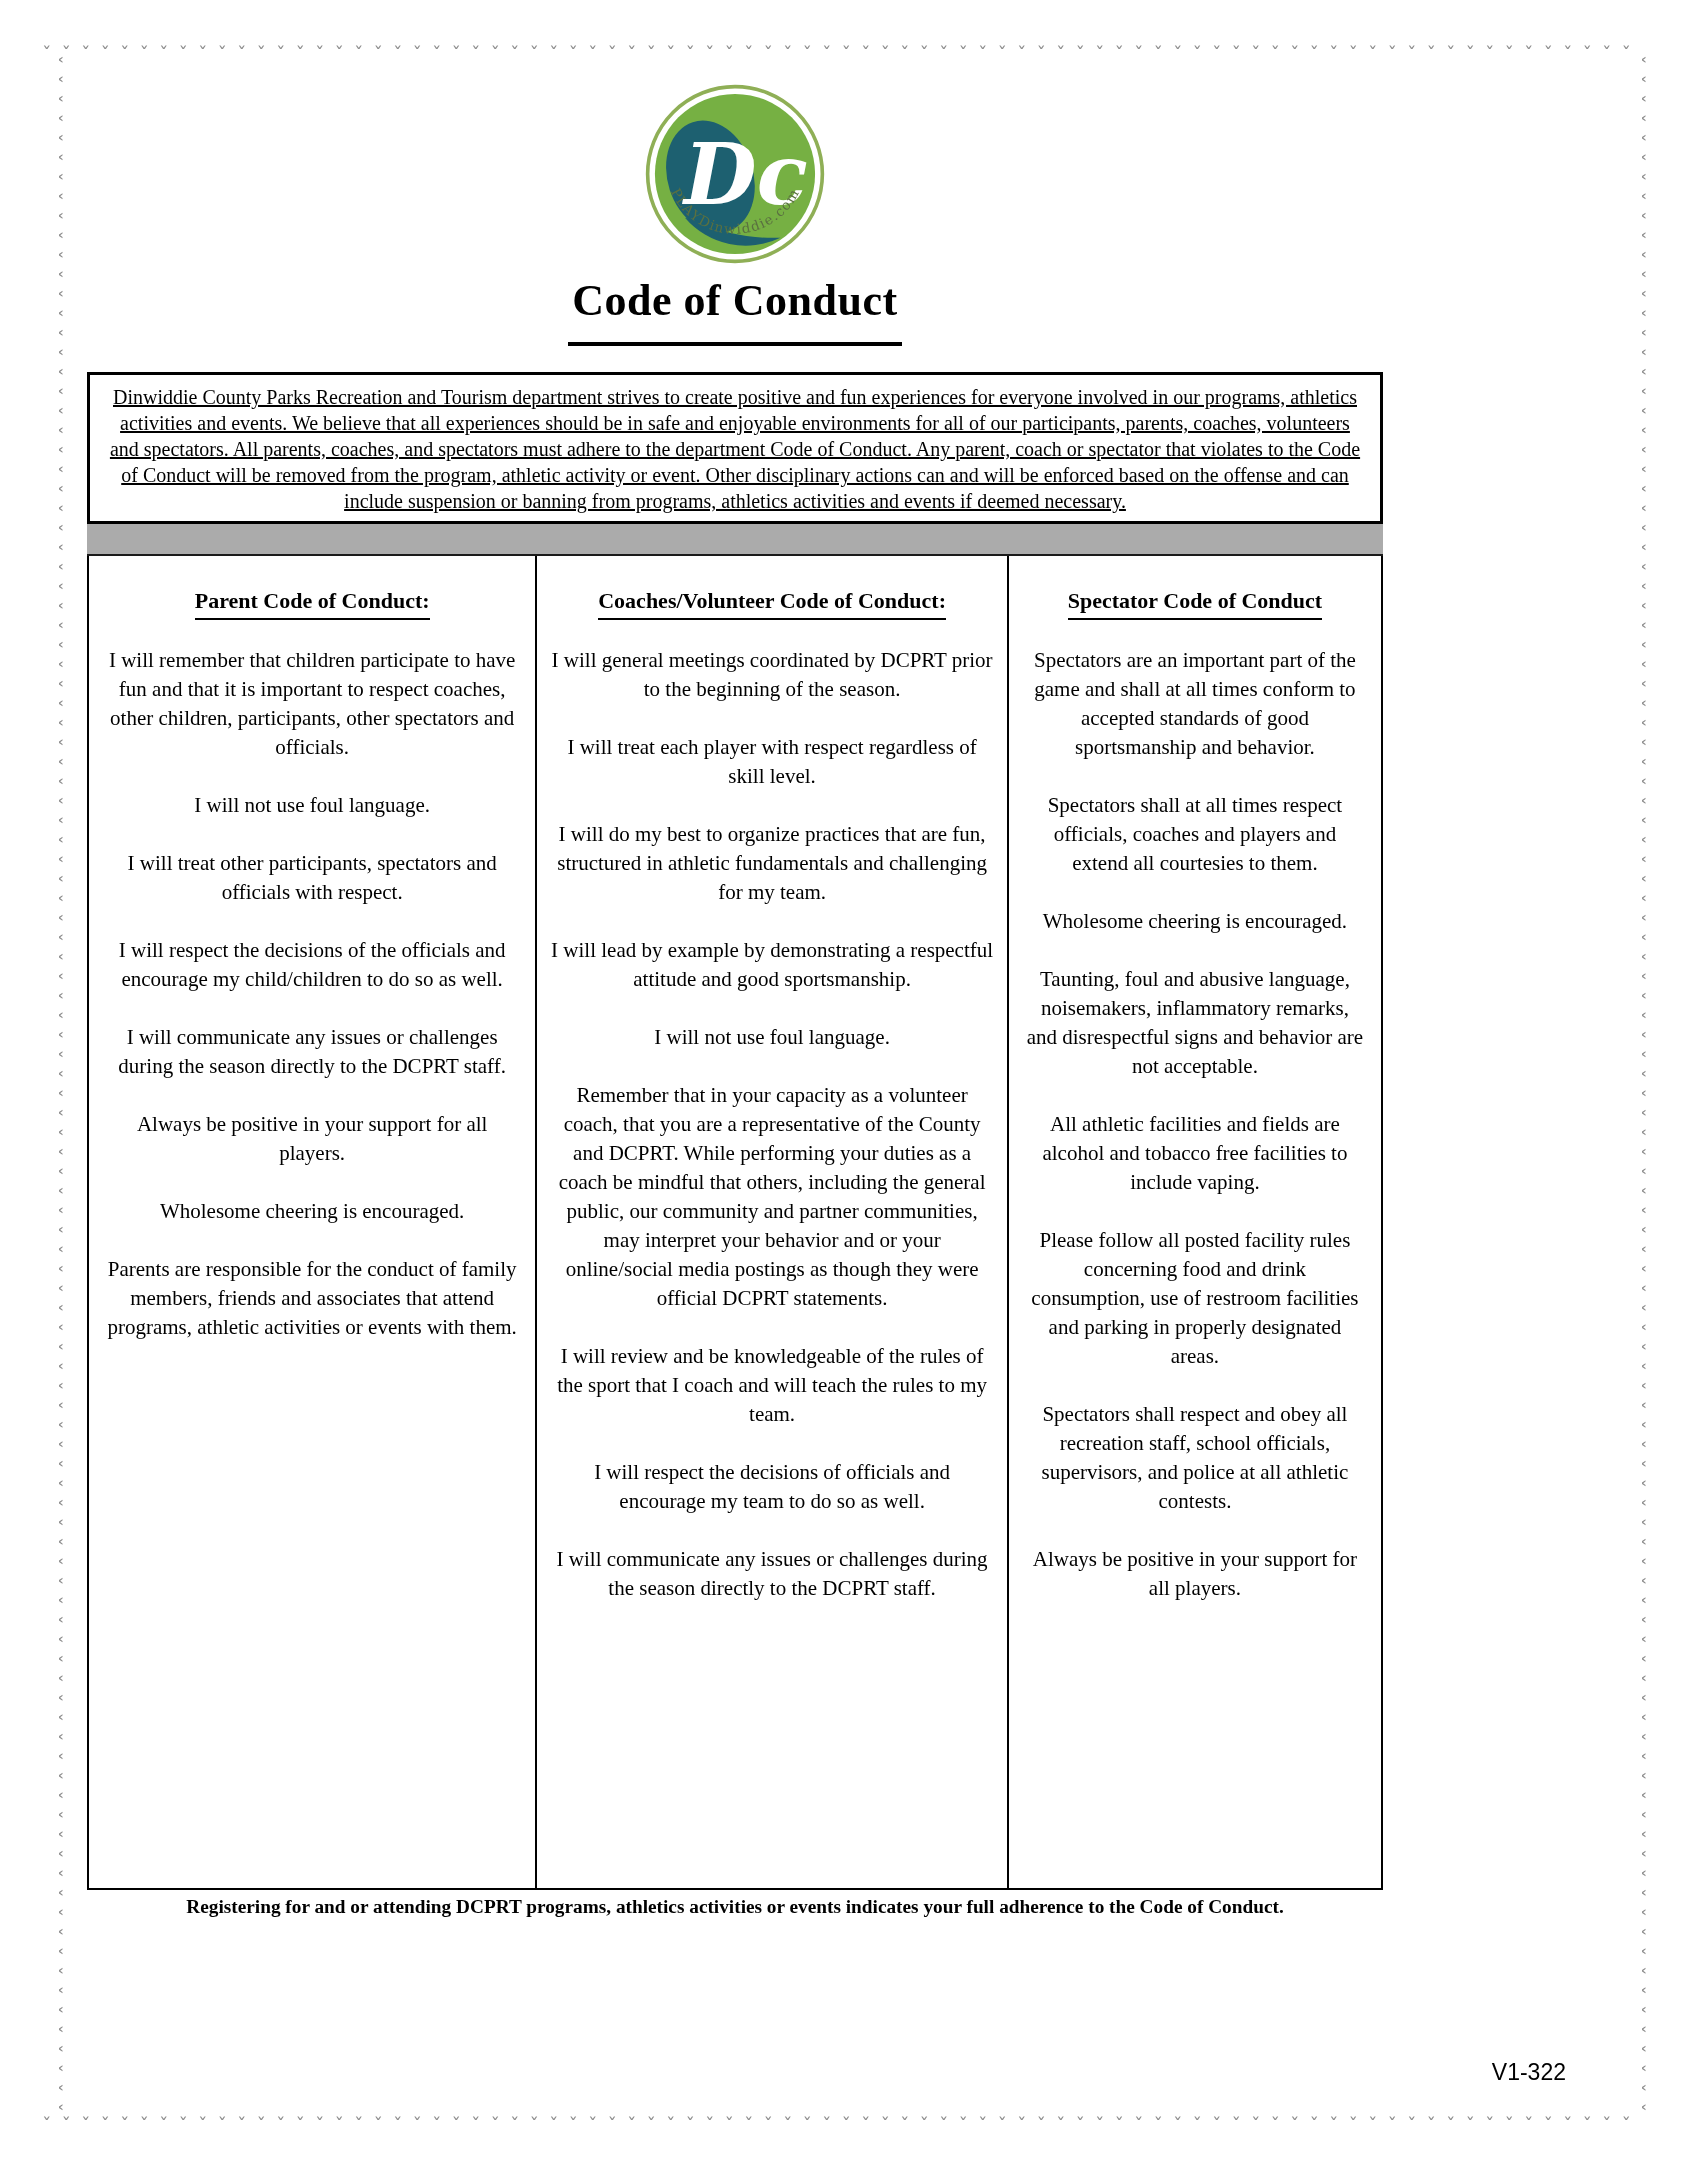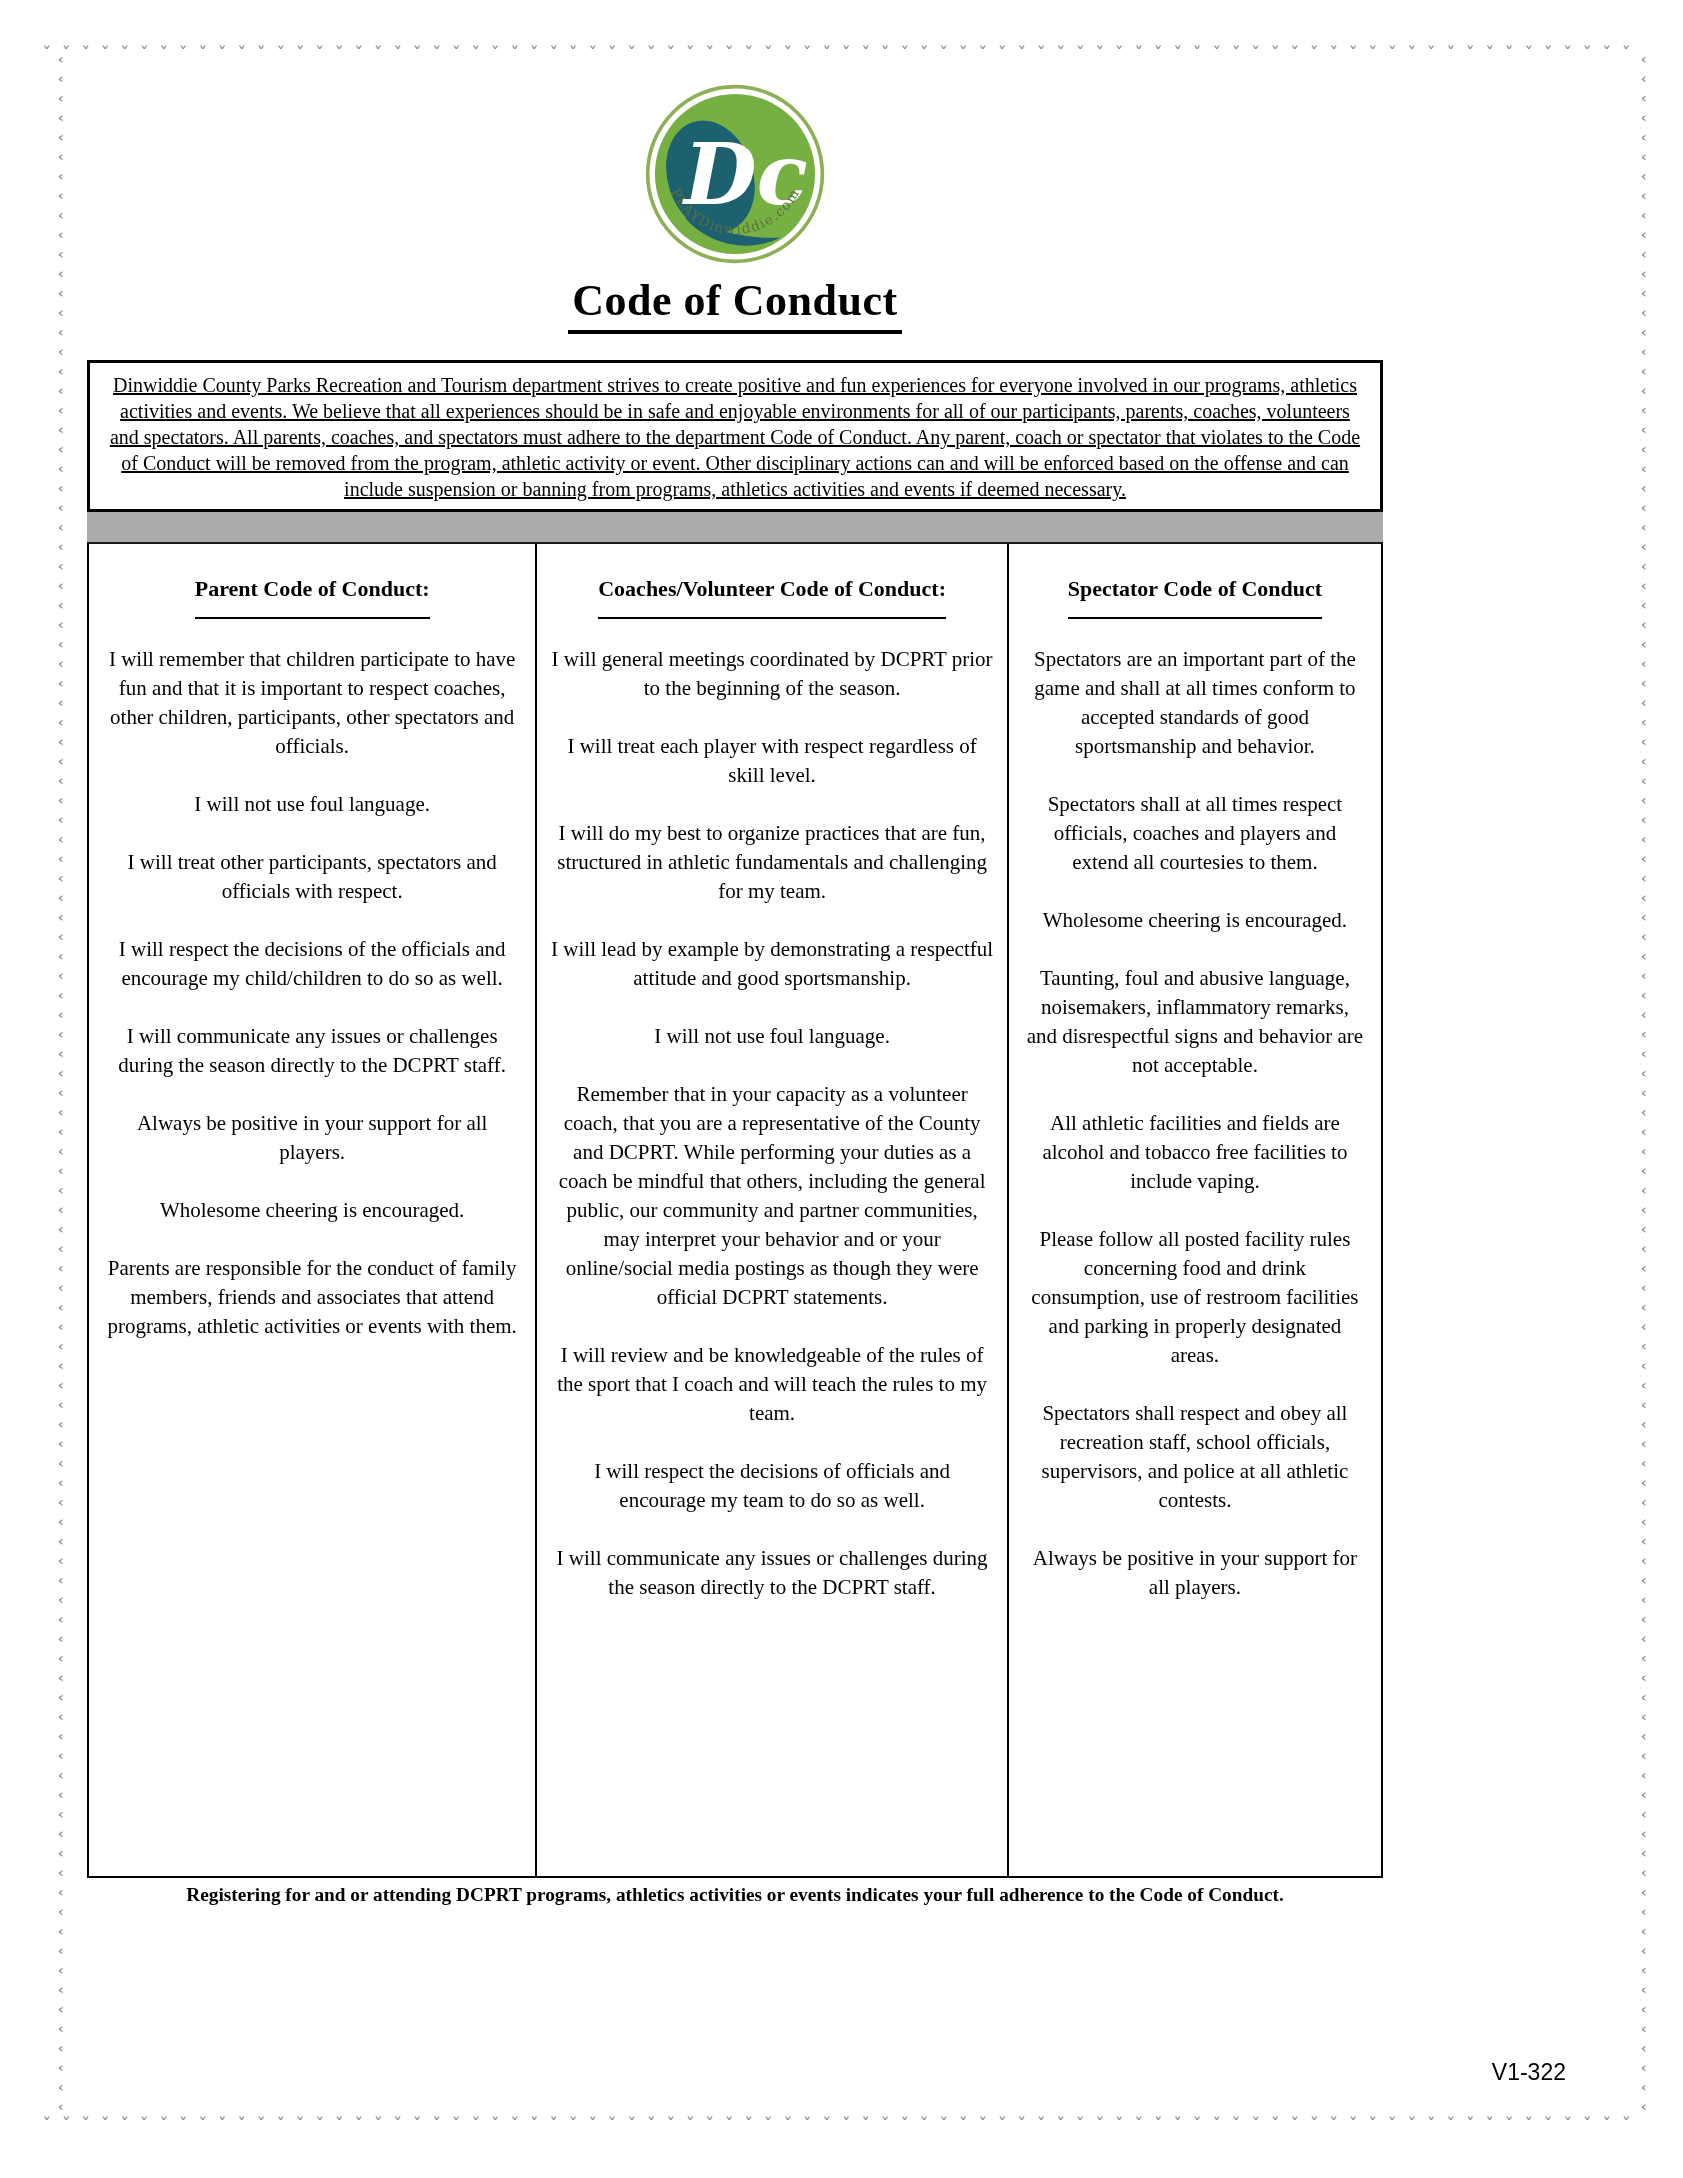--- a/index.html
+++ b/index.html
@@ -40,21 +40,21 @@
 
   .logo-wrap { text-align:center; }
   .logo-wrap svg { width:182px; height:182px; }
 
   .title-wrap { text-align:center; margin-top:6px; }
   .title-wrap span {
     display:inline-block;
     font-size:44px;
     font-weight:bold;
     border-bottom:4px solid #000;
-    padding:0 4px 4px 4px;
+    padding:0 4px 16px 4px;
     letter-spacing:0.5px;
   }
 
   .intro-box {
     margin-top:26px;
     border:3px solid #000;
     padding:9px 16px 7px 16px;
     text-align:center;
     font-size:20px;
     line-height:1.3;
@@ -87,21 +87,21 @@
   .col-2 { width:36.5%; border-right:2px solid #000; padding:0 12px; }
   .col-3 { width:28.8%; padding:0 16px; }
   .col h2 {
     font-size:22px;
     font-weight:bold;
     margin:30px 0 26px 0;
   }
   .col h2 span {
     display:inline-block;
     border-bottom:2px solid #000;
-    padding-bottom:13px;
+    padding-bottom:2px;
   }
   .col .para { margin:0 0 29px 0; }
 
   .footer-note {
     margin:6px 0 4px 0;
     text-align:center;
     font-weight:bold;
     font-size:19.3px;
   }
 

